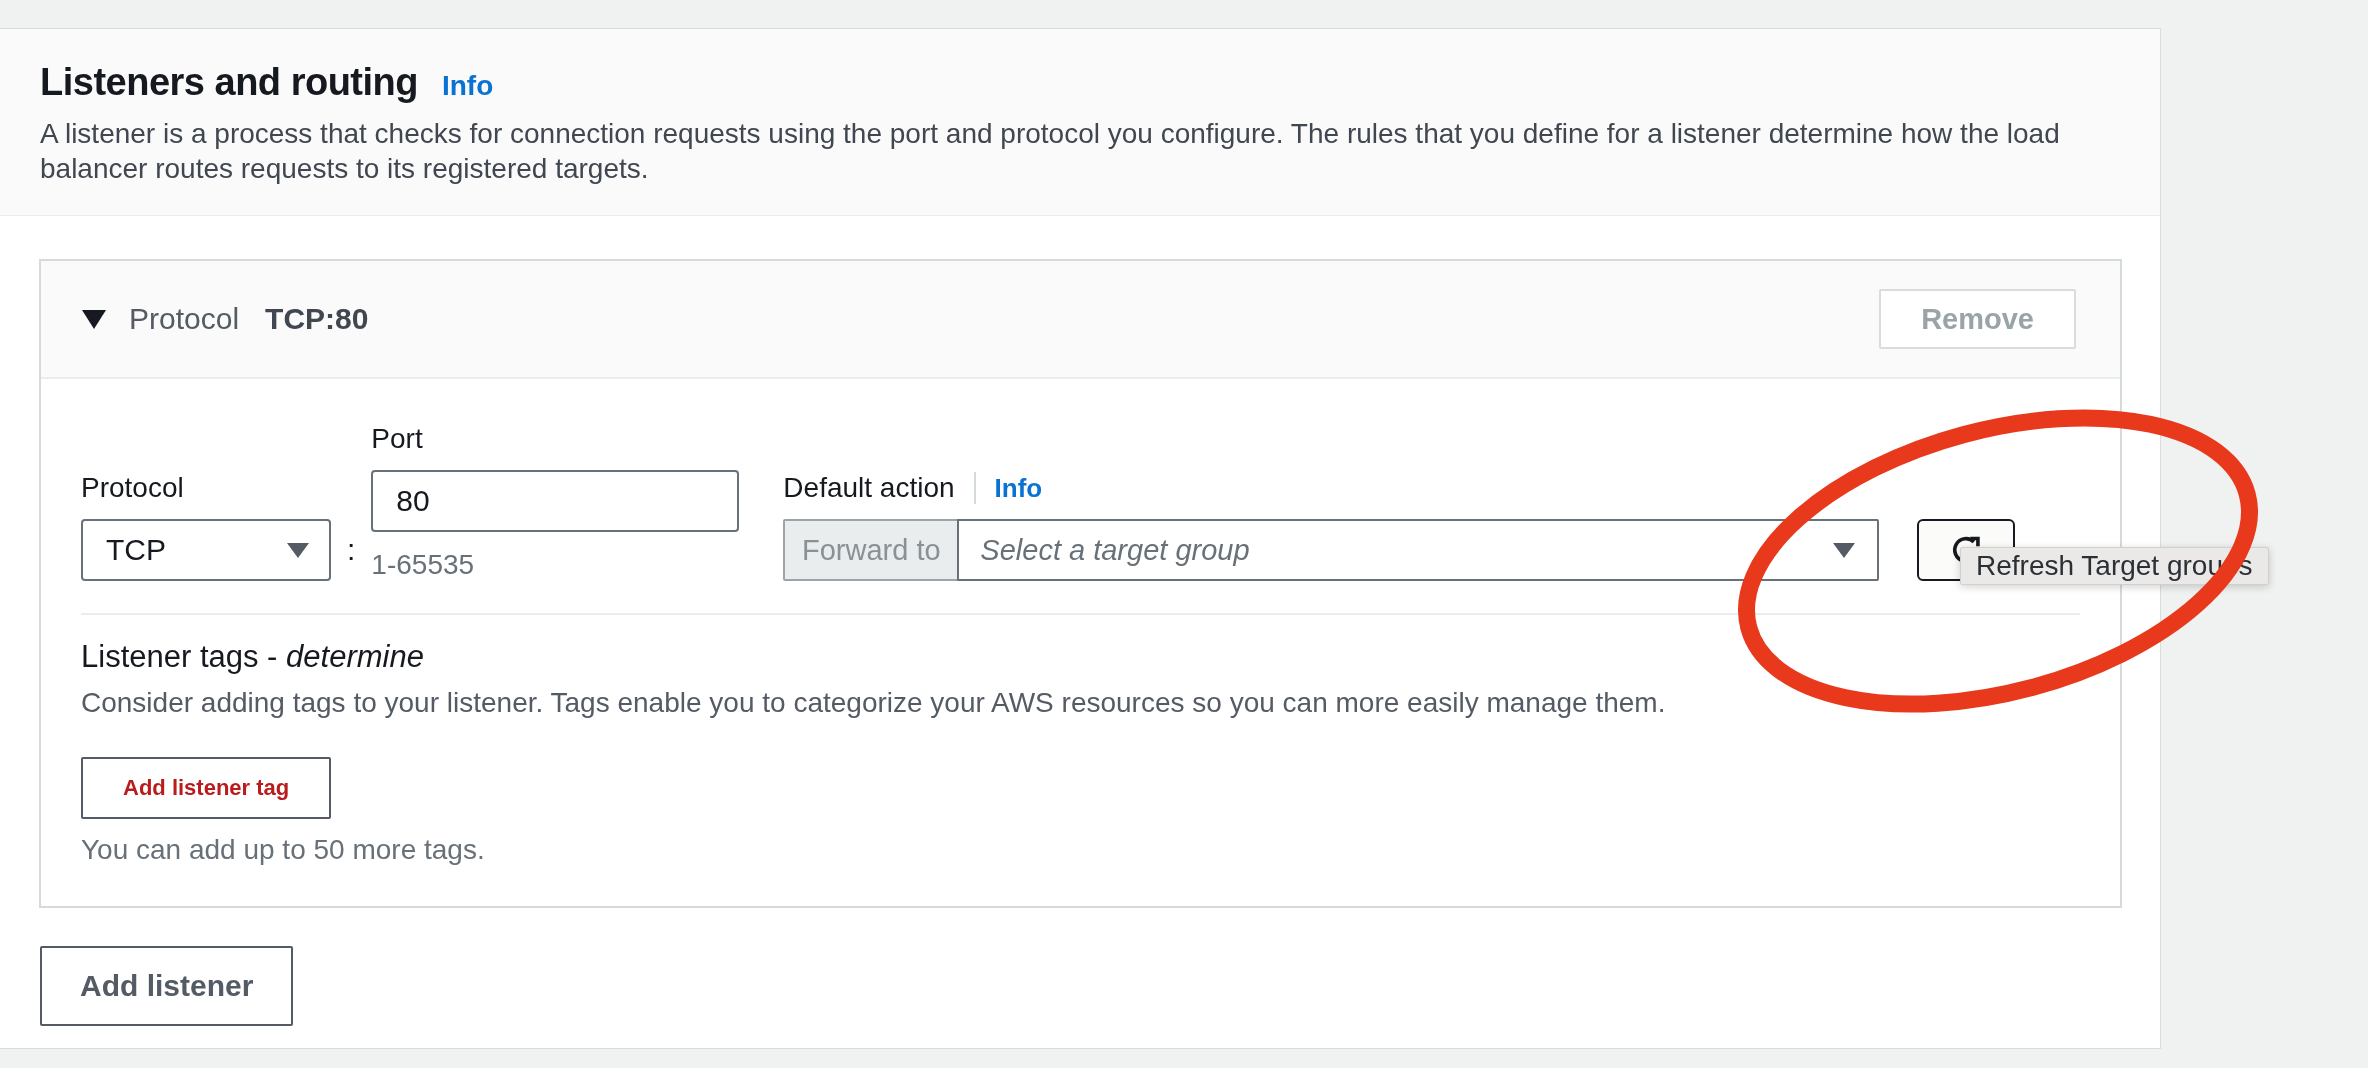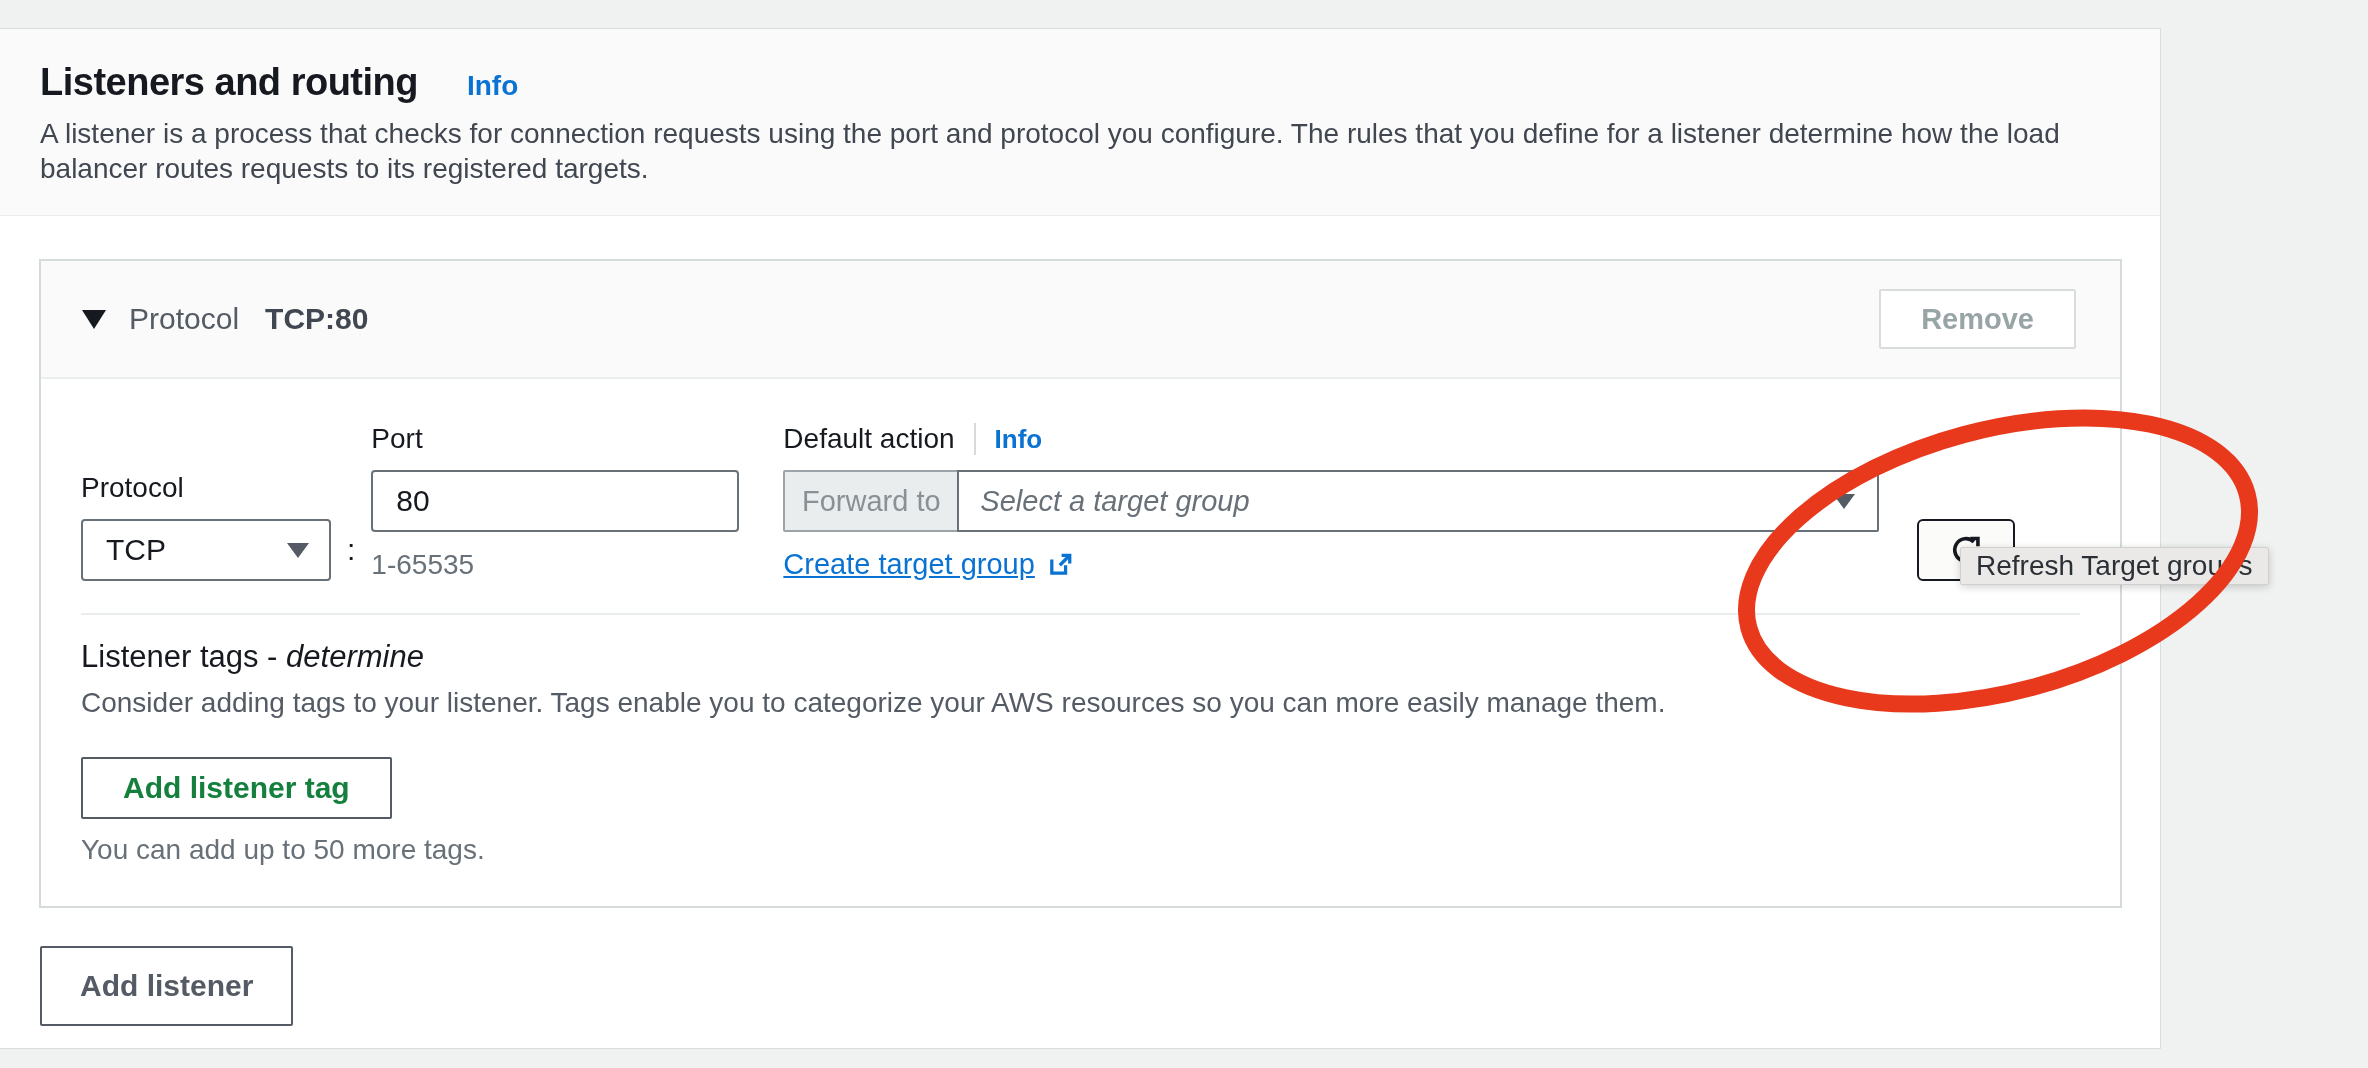--- a/index.html
+++ b/index.html
@@ -11,21 +11,21 @@
   .card {
     position:absolute; left:0; top:28px; width:2161px; height:1021px;
     background:#ffffff; border:1px solid #d9dddd; border-left:none;
   }
 
   
   .card-header {
     height:187px; background:#fafafa; border-bottom:1px solid #eaeded;
     padding:32px 40px 0 40px;
   }
-  .title-row { display:flex; align-items:baseline;gap:25px; }
+  .title-row { display:flex; align-items:baseline; }
   .page-title { font-size:38px; font-weight:700; color:#16191f; letter-spacing:-0.5px; }
   .info-link { margin-left:24px; font-size:28px; font-weight:700; color:#0972d3; text-decoration:none; cursor:pointer; }
   .section-desc { margin-top:12px; font-size:28px; line-height:35px; color:#414750; max-width:2058px; }
 
   
   .card-body { padding:43px 39px 0 39px; }
 
   .listener-panel { width:2083px; border:2px solid #d5dbdb; background:#fff; }
 
   .panel-header {
@@ -101,21 +101,21 @@
   }
 
   .h-divider { height:2px; background:#eaeded; margin-top:32px; }
 
   .tags-heading { margin-top:24px; font-size:31px; font-weight:400; color:#16191f; }
   .tags-heading .opt { font-style:italic; }
   .tags-desc { margin-top:12px; font-size:28px; color:#545b64; }
   .btn-add-tag {
     margin-top:38px; height:62px; padding:0 40px; background:#fff;
     border:2px solid #545b64; border-radius:2px;
-    font-size:30px; font-weight:700; color:#15803d; font-family:inherit; cursor:pointer;
+    font-size:22px; font-weight:700; color:#b91c1c; font-family:inherit; cursor:pointer;
   }
   .tags-note { margin-top:15px; font-size:28px; color:#687078; }
 
   .btn-add-listener {
     margin:38px 0 0 1px; height:80px; padding:0 38px; background:#fff;
     border:2px solid #545b64; border-radius:2px;
     font-size:30px; font-weight:700; color:#545b64; font-family:inherit; cursor:pointer;
   }
 
   
@@ -182,30 +182,20 @@
                 <span class="vert-div"></span>
                 <a class="da-info">Info</a>
               </div>
               <div class="forward-row">
                 <div class="prefix-box">Forward to</div>
                 <div class="tg-select">
                   <span class="placeholder">Select a target group</span>
                   <span class="caret"></span>
                 </div>
               </div>
-              <div class="create-link-row">
-                <a class="create-link">
-                    <span>Create target group</span>
-                    <svg width="29" height="29" viewBox="0 0 16 16" fill="none" stroke="#0972d3" stroke-width="1.8">
-                      <path d="M3.2 5.2 v7.6 h7.6 v-4.4"></path>
-                      <path d="M8.6 2.9 h4.5 v4.5"></path>
-                      <path d="M13.1 2.9 L7.6 8.4"></path>
-                    </svg>
-                  </a>
-              </div>
             </div>
 
             <button class="refresh-btn">
               <svg width="36" height="36" viewBox="0 0 16 16" fill="none" stroke="#16191f" stroke-width="1.6" stroke-linejoin="miter">
                 <path d="M13 8 a5 5 0 1 1 -1.5 -3.6"></path>
                 <path d="M9.9 2.9 h3.4 v3.4"></path>
               </svg>
             </button>
 
           </div>

